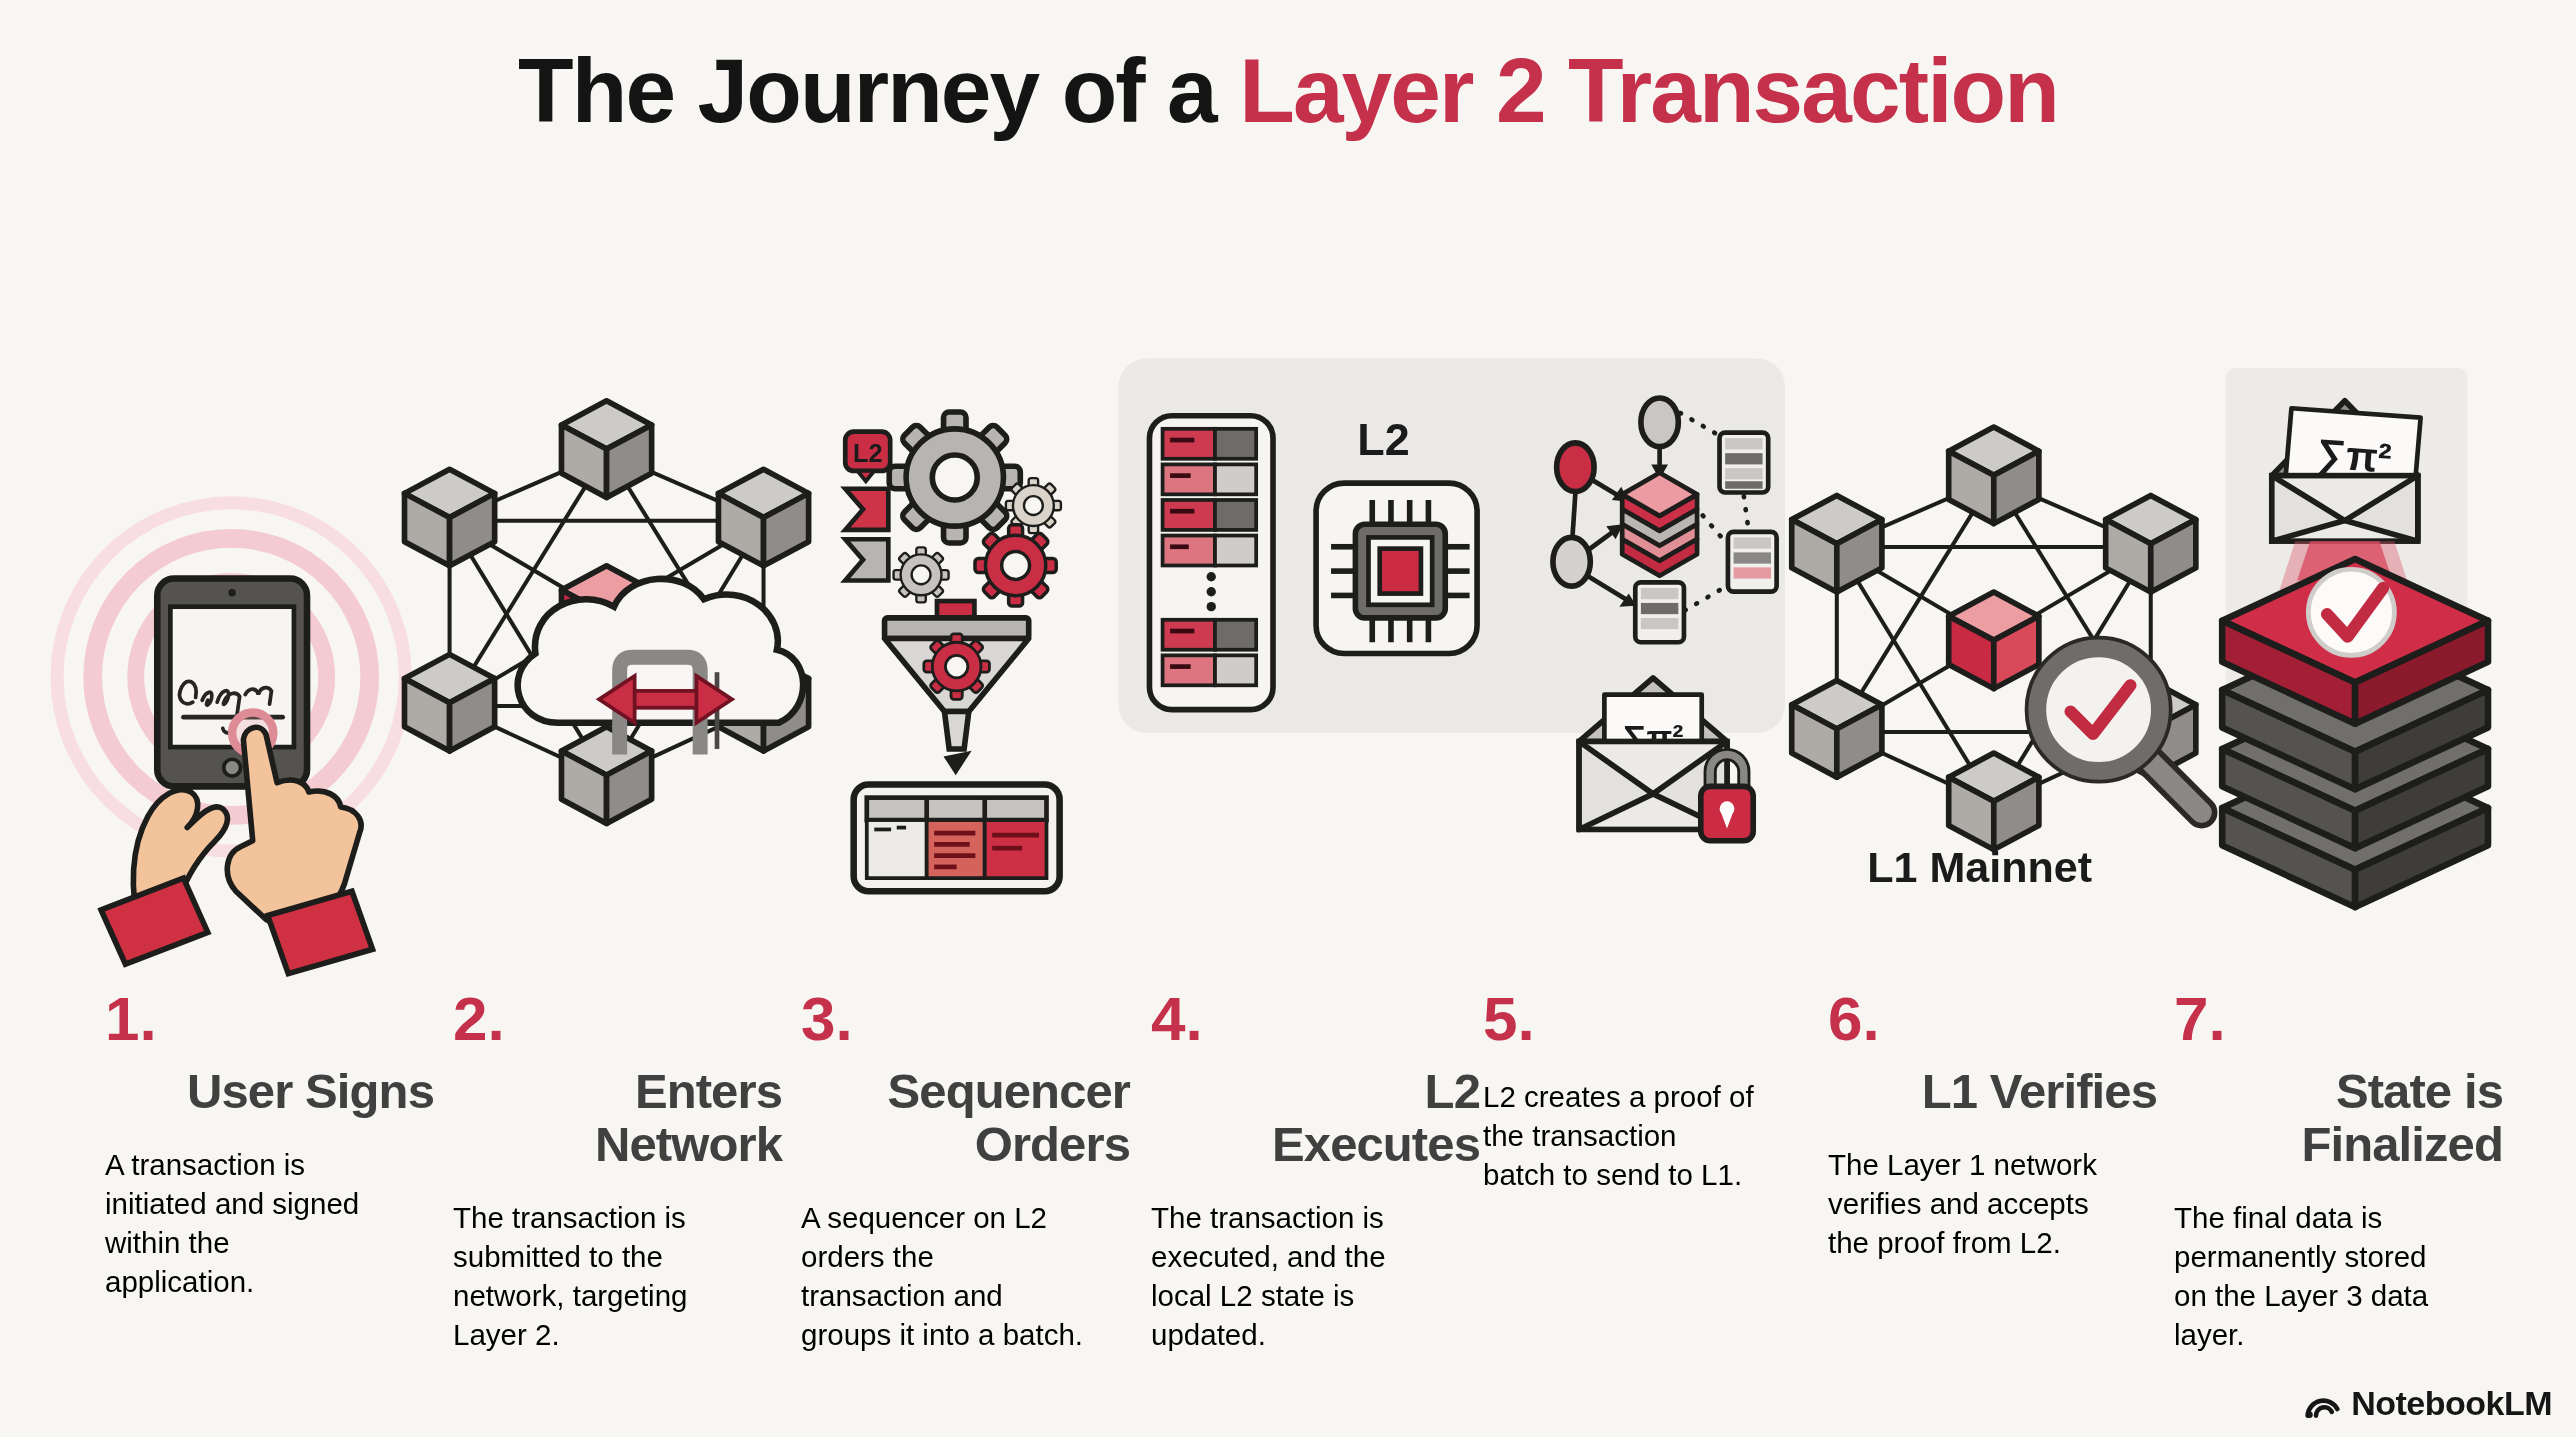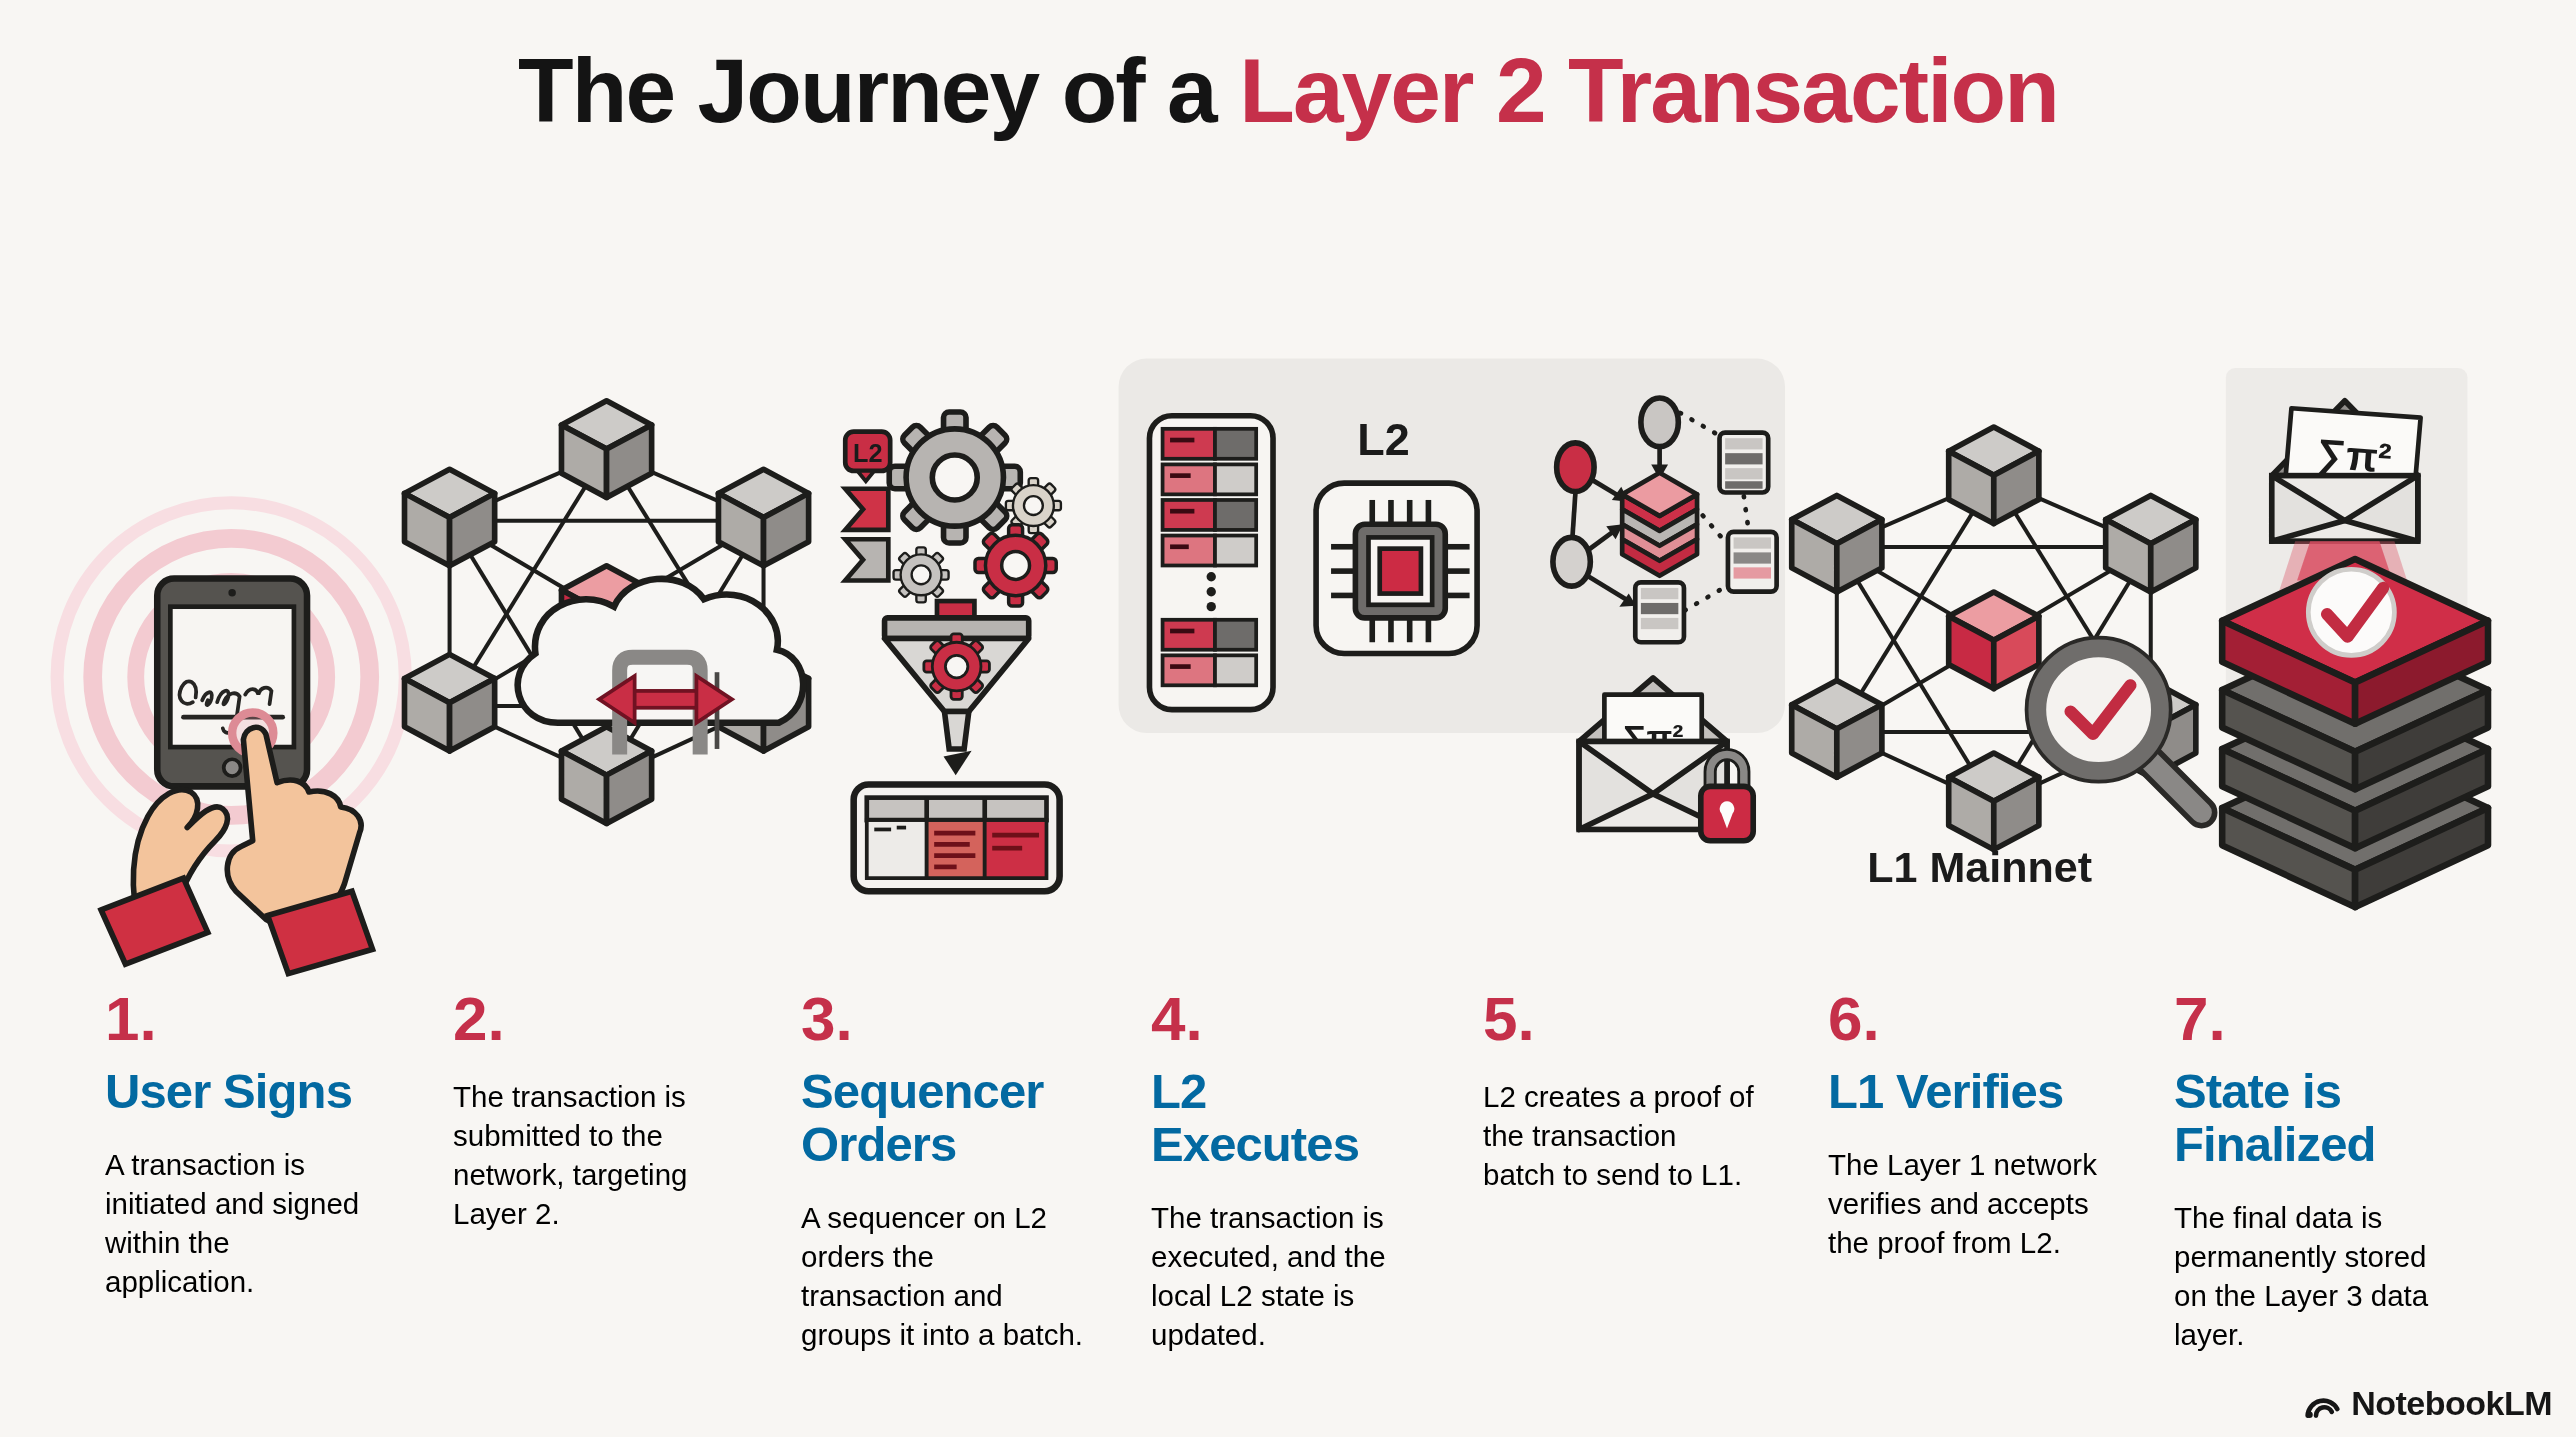--- a/index.html
+++ b/index.html
@@ -15,21 +15,21 @@
   .title .hl{color:#c5304a;}
   
   svg.art{position:absolute;left:0;top:0;width:2576px;height:1438px;}
   svg text{font-family:"Liberation Sans",sans-serif;font-weight:bold;fill:#1b1b1b;}
   
   .step{position:absolute;top:988px;width:329px;}
   .s1{left:105px}.s2{left:453px}.s3{left:801px}.s4{left:1151px}
   .s5{left:1483px}.s6{left:1828px}.s7{left:2174px}
   .num{font-size:62px;font-weight:bold;color:#c5304a;line-height:1;}
   .head{margin:15px 0 0 0;font-size:49px;font-weight:bold;line-height:1.08;
-        letter-spacing:-0.9px;color:#0369a1;white-space:pre-line;}
+        letter-spacing:-0.9px;color:#404040;white-space:pre-line;text-align:right;}
   .desc{margin:28px 0 0 0;font-size:29.5px;line-height:1.32;color:#000000;white-space:pre-line;}
   
   .watermark{position:absolute;right:24px;bottom:15px;display:flex;align-items:flex-start;gap:9.4px;}
   .watermark .brand{font-size:34px;font-weight:bold;color:#161616;letter-spacing:-0.5px;}
 </style>
 </head>
 <body>
 
 <div class="stage">
 
@@ -346,20 +346,22 @@
   <div class="step s1">
     <div class="num">1.</div>
     <h2 class="head">User Signs</h2>
     <p class="desc">A transaction is
 initiated and signed
 within the
 application.</p>
   </div>
   <div class="step s2">
     <div class="num">2.</div>
+    <h2 class="head">Enters
+Network</h2>
     <p class="desc">The transaction is
 submitted to the
 network, targeting
 Layer 2.</p>
   </div>
   <div class="step s3">
     <div class="num">3.</div>
     <h2 class="head">Sequencer
 Orders</h2>
     <p class="desc">A sequencer on L2

